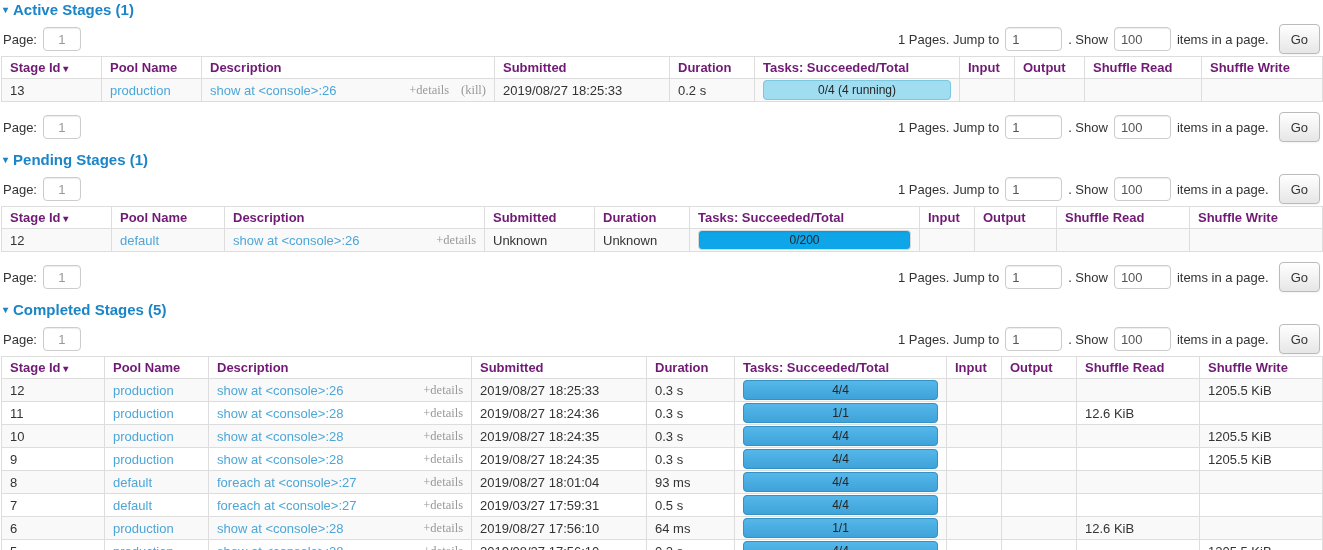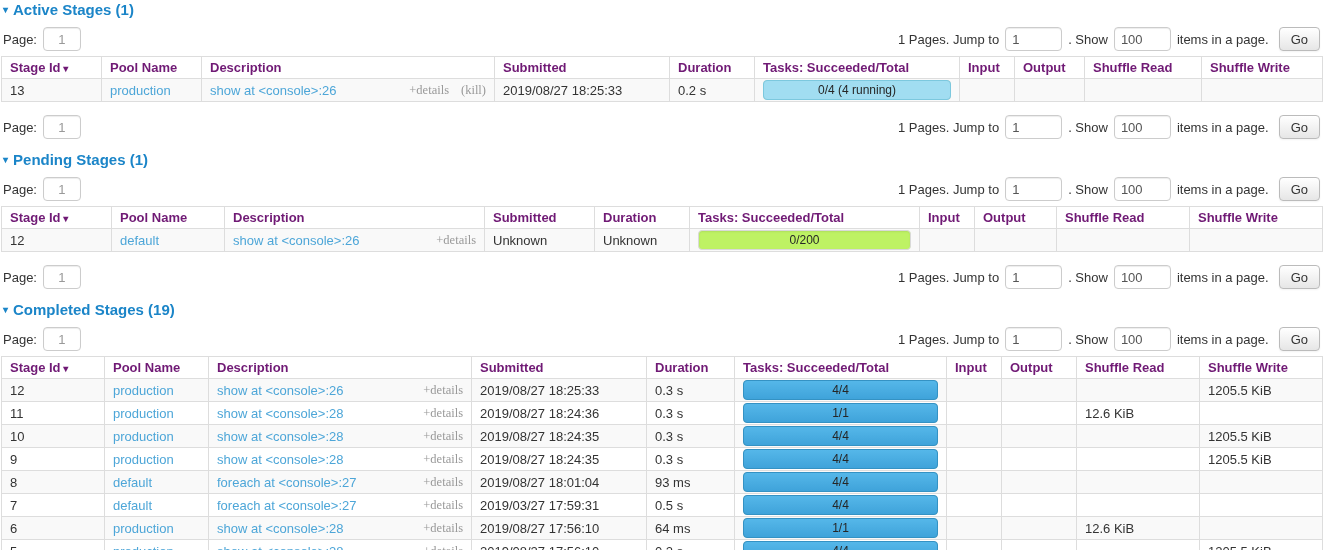--- a/index.html
+++ b/index.html
@@ -29,21 +29,21 @@
   .page-right { color: #333; }
 
   input {
     border: 1px solid #ccc; border-radius: 4px; height: 24px;
     padding: 2px 6px; font: 13px "Liberation Sans", sans-serif; color: #555;
     box-shadow: inset 0 1px 1px rgba(0,0,0,0.075); background: #fff;
   }
   .page-input { width: 38px; text-align: center; color: #999; }
   .jump-input, .show-input { width: 57px; }
   .go-btn {
-    margin-left: 4px; height: 24px; padding: 3px 11px;
+    margin-left: 4px; height: 30px; padding: 3px 11px;
     font: 13px "Liberation Sans", sans-serif; color: #333;
     background: linear-gradient(#ffffff, #e6e6e6);
     border: 1px solid #bbb; border-radius: 4px; cursor: pointer;
     box-shadow: 0 1px 2px rgba(0,0,0,0.05);
   }
 
   table.stage-table {
     width: 1321px; border-collapse: collapse; table-layout: fixed;
     margin-top: 0;
   }
@@ -56,21 +56,21 @@
   tbody tr:nth-child(even) { background: #fff; }
   .sort-icon { font-size: 10px; }
 
   .desc-wrap { display: flex; justify-content: space-between; align-items: center; }
   .desc-extras { color: #999; display: flex; gap: 12px; font-size: 12.5px; font-family: Liberation Serif, serif; }
   .desc-extras a { color: #999; }
 
   .tasks-cell { padding: 1px 8px; }
   .progress {
     position: relative; height: 20px; border-radius: 4px;
-    background: #bef264; border: 1px solid #d9d9d9;
+    background: #0ea5e9; border: 1px solid #d9d9d9;
     box-shadow: inset 0 1px 2px rgba(0,0,0,0.08);
   }
   .bar { position: absolute; top: -1px; left: -1px; right: -1px; bottom: -1px; border-radius: 4px; }
   .bar-done {
     background: linear-gradient(var(--barDoneTop), var(--barDoneBottom));
     border: 1px solid var(--barDoneBorder);
   }
   .bar-running {
     background: var(--barRunning);
     border: 1px solid var(--barRunningBorder);
@@ -276,21 +276,21 @@
           <span>. Show</span>
           <input class="show-input" value="100" style="">
           <span>items in a page.</span>
           <button class="go-btn">Go</button>
         </div>
       </div>
     </section>
     <section class="stage-section">
       <h4 class="section-title">
         <span class="caret">▾</span>
-        <span class="title-text">Completed Stages (19)</span>
+        <span class="title-text">Completed Stages (5)</span>
       </h4>
       <div class="page-row top">
         <div class="page-left">
           <span>Page:</span>
           <input class="page-input" value="1" style="">
         </div>
         <div class="page-right">
           <span>1 Pages. Jump to</span>
           <input class="jump-input" value="1" style="">
           <span>. Show</span>

